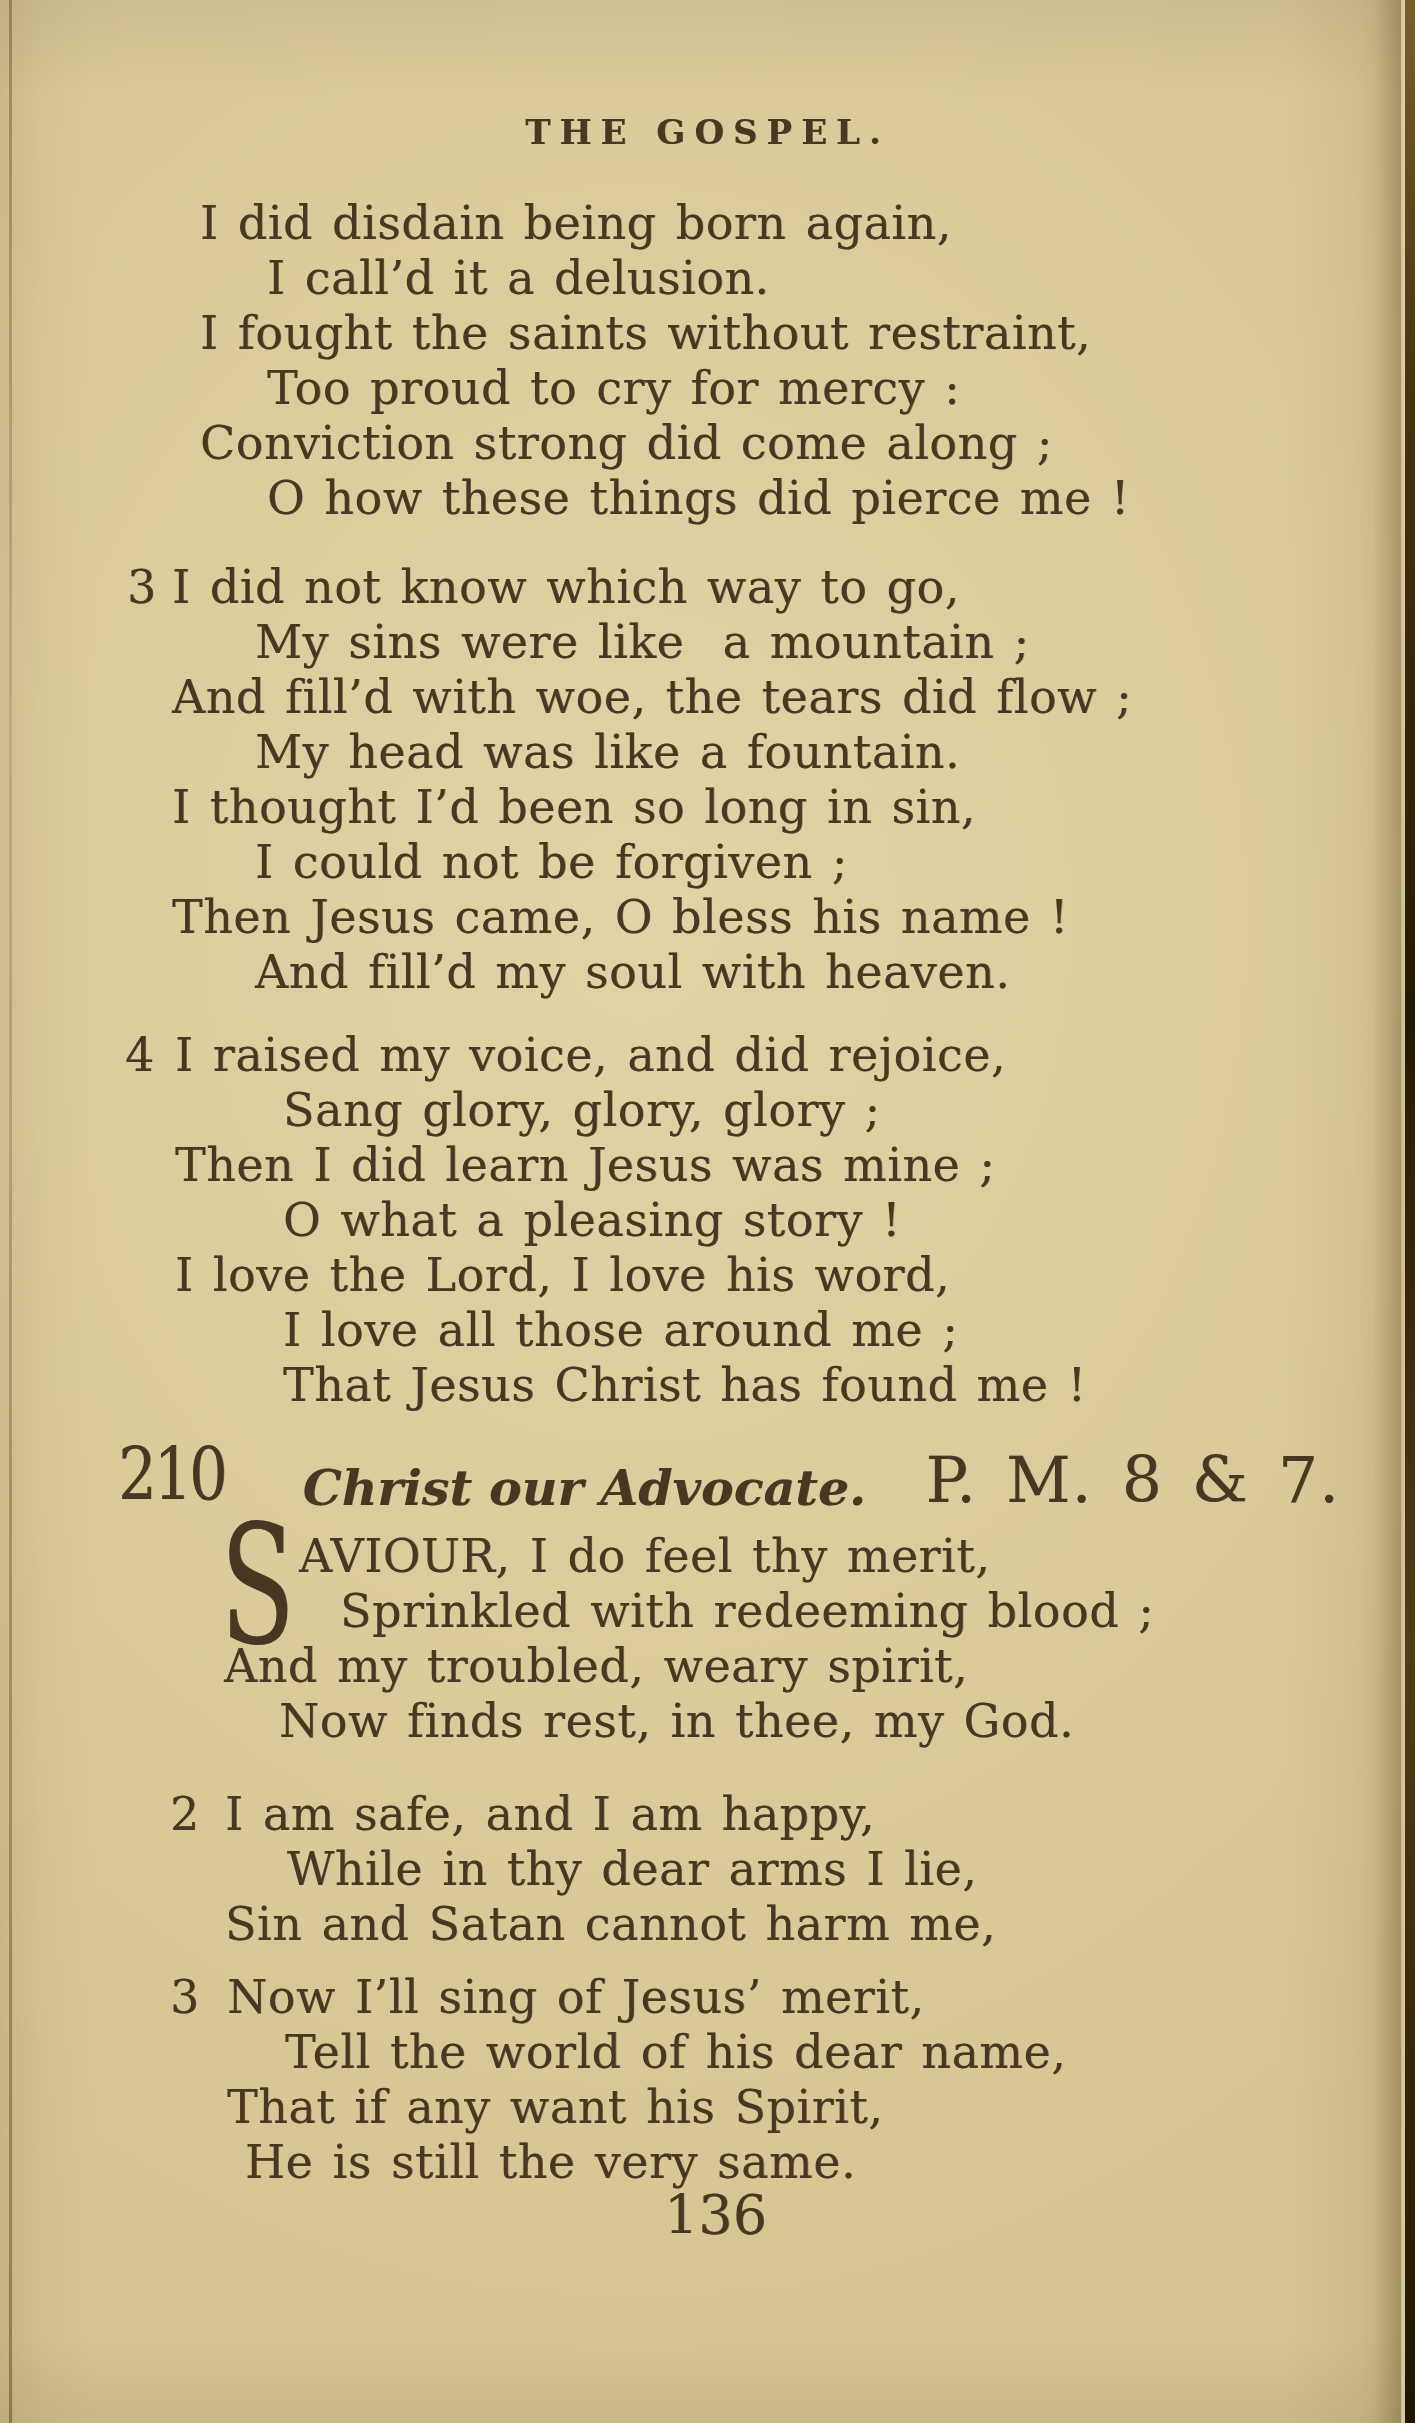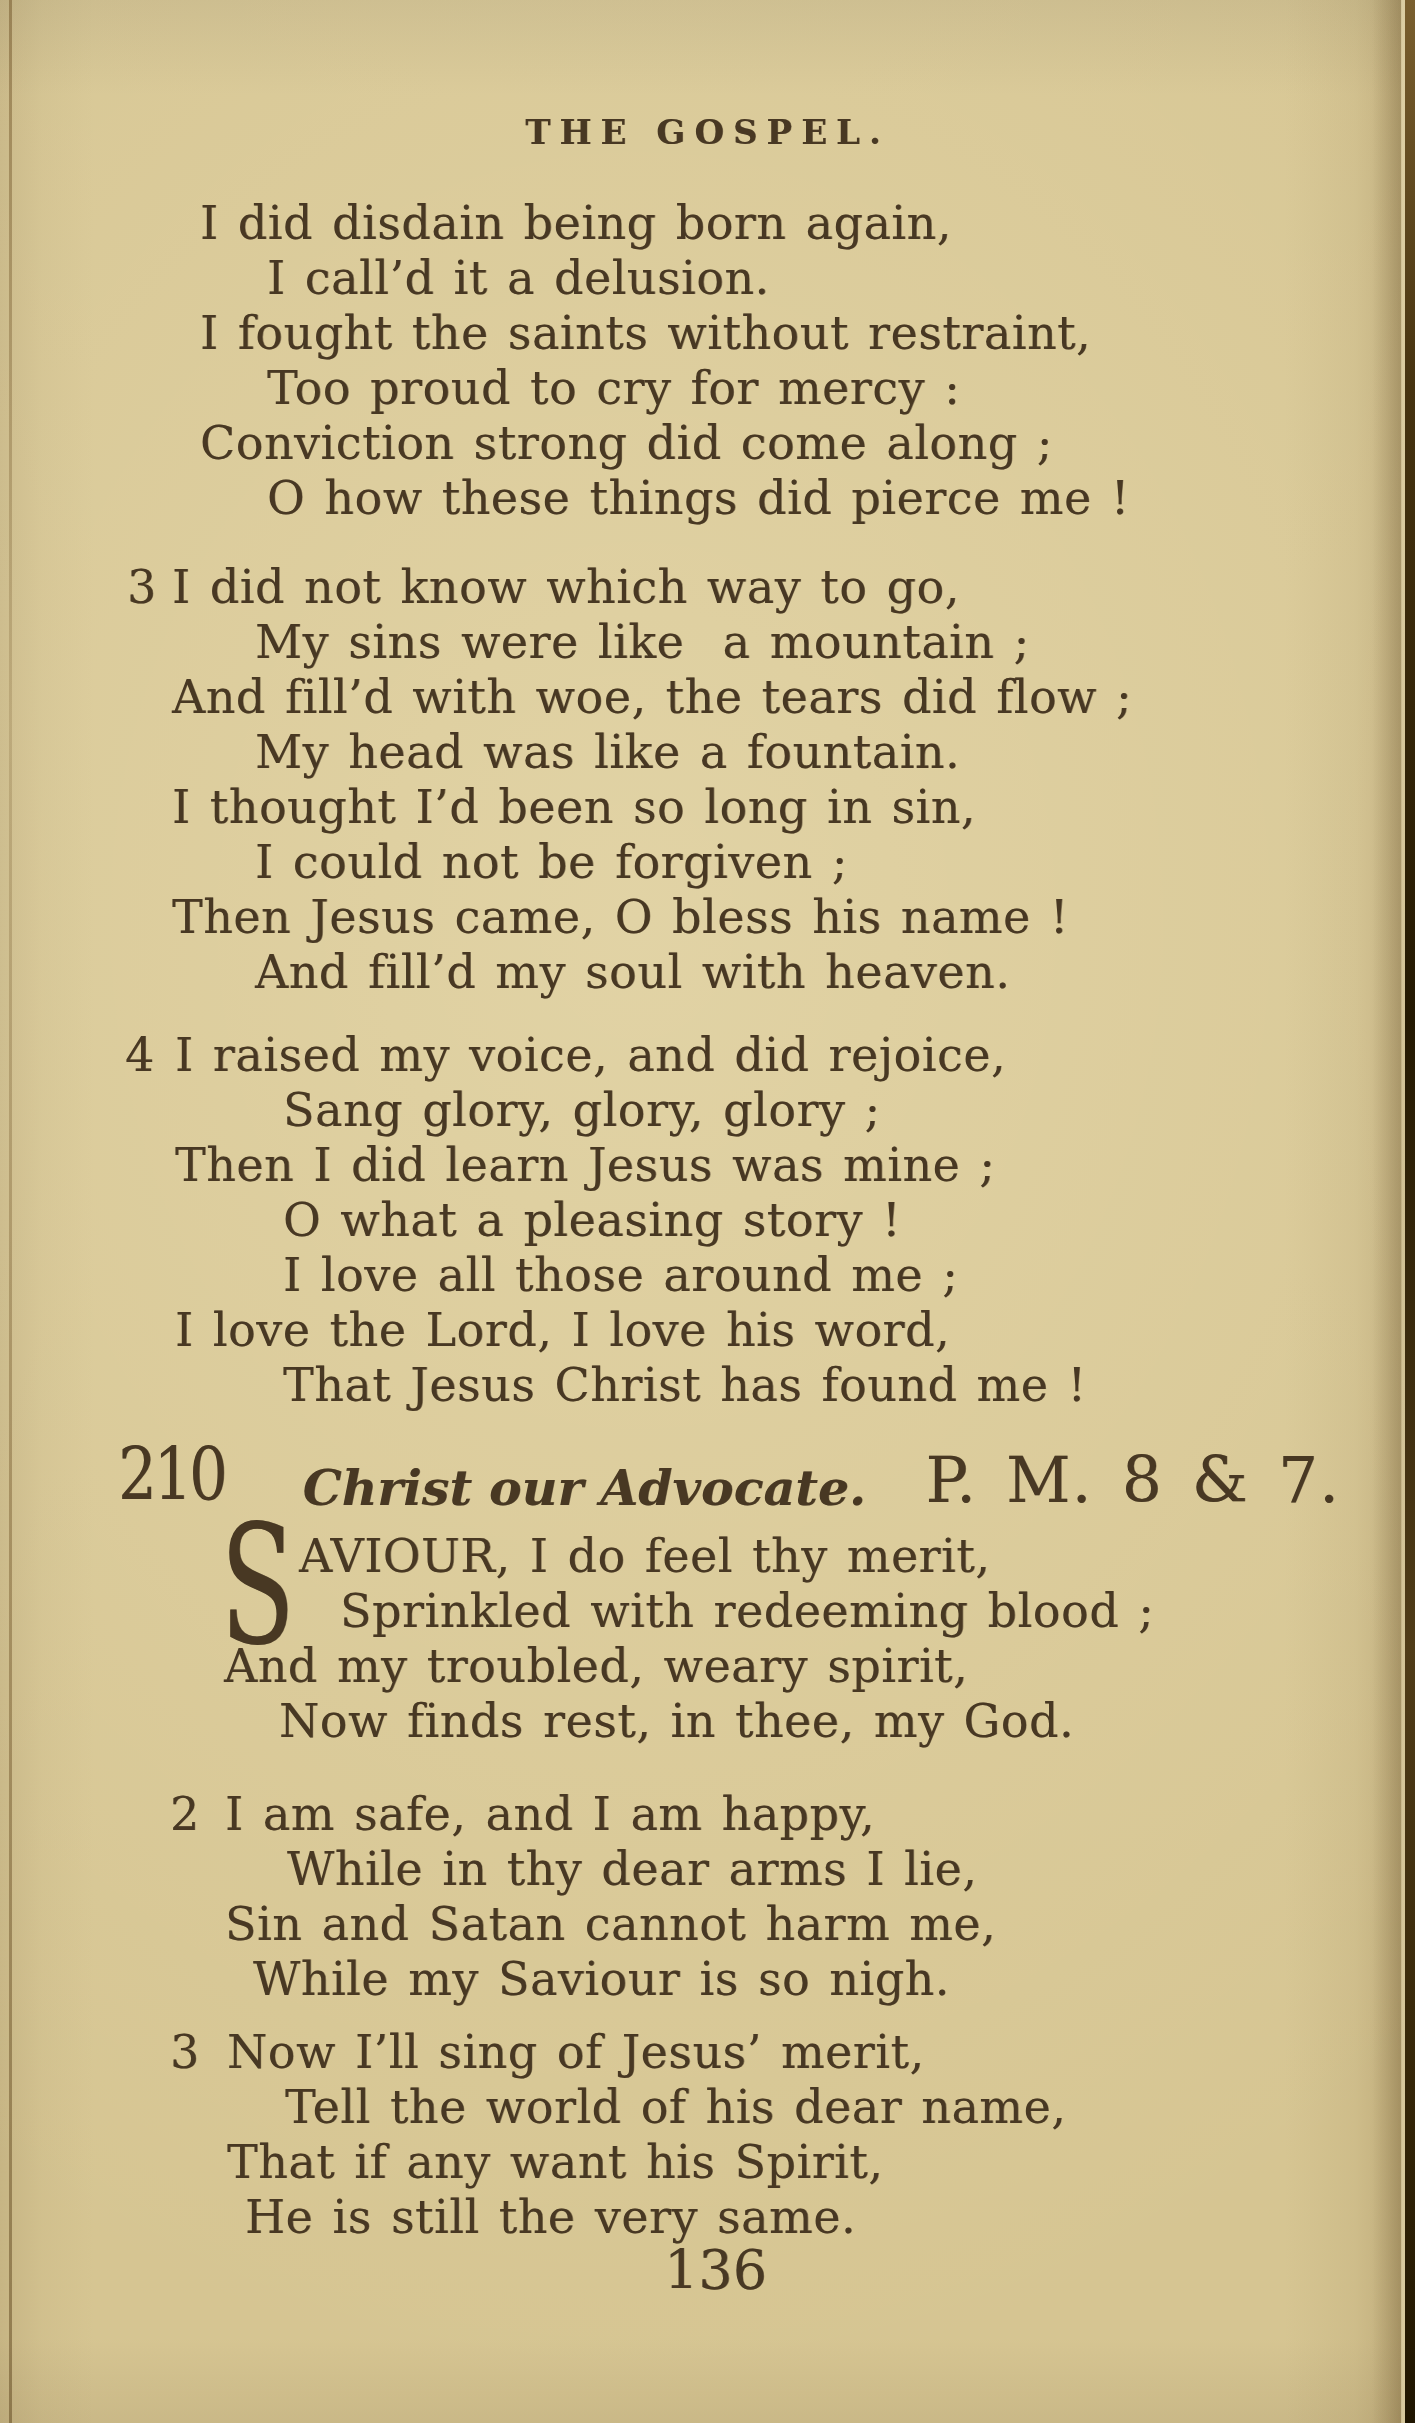--- a/index.html
+++ b/index.html
@@ -127,22 +127,22 @@
   </div>
 
   <div class="stanza s-4">
     <div class="line">
       <span class="vnum">4</span>
       <span>I raised my voice, and did rejoice,</span>
     </div>
     <div class="line in">Sang glory, glory, glory ;</div>
     <div class="line">Then I did learn Jesus was mine ;</div>
     <div class="line in">O what a pleasing story !</div>
+    <div class="line">I love the Lord, I love his word,</div>
     <div class="line in">I love all those around me ;</div>
-    <div class="line">I love the Lord, I love his word,</div>
     <div class="line in">That Jesus Christ has found me !</div>
   </div>
 
   <div class="hymn-heading">
     <span class="hnum">210</span>
     <span class="htitle">Christ our Advocate.</span>
     <span class="hmeter">P. M. 8 &amp; 7.</span>
   </div>
 
   <div class="stanza s-t1">
@@ -153,21 +153,20 @@
     <div class="line l4">Now finds rest, in thee, my God.</div>
   </div>
 
   <div class="stanza s-t2">
     <div class="line">
       <span class="vnum">2</span>
       <span>I am safe, and I am happy,</span>
     </div>
     <div class="line">While in thy dear arms I lie,</div>
     <div class="line">Sin and Satan cannot harm me,</div>
-    <div class="line">While my Saviour is so nigh.</div>
   </div>
 
   <div class="stanza s-t3">
     <div class="line">
       <span class="vnum">3</span>
       <span>Now I’ll sing of Jesus’ merit,</span>
     </div>
     <div class="line">Tell the world of his dear name,</div>
     <div class="line">That if any want his Spirit,</div>
     <div class="line">He is still the very same.</div>

